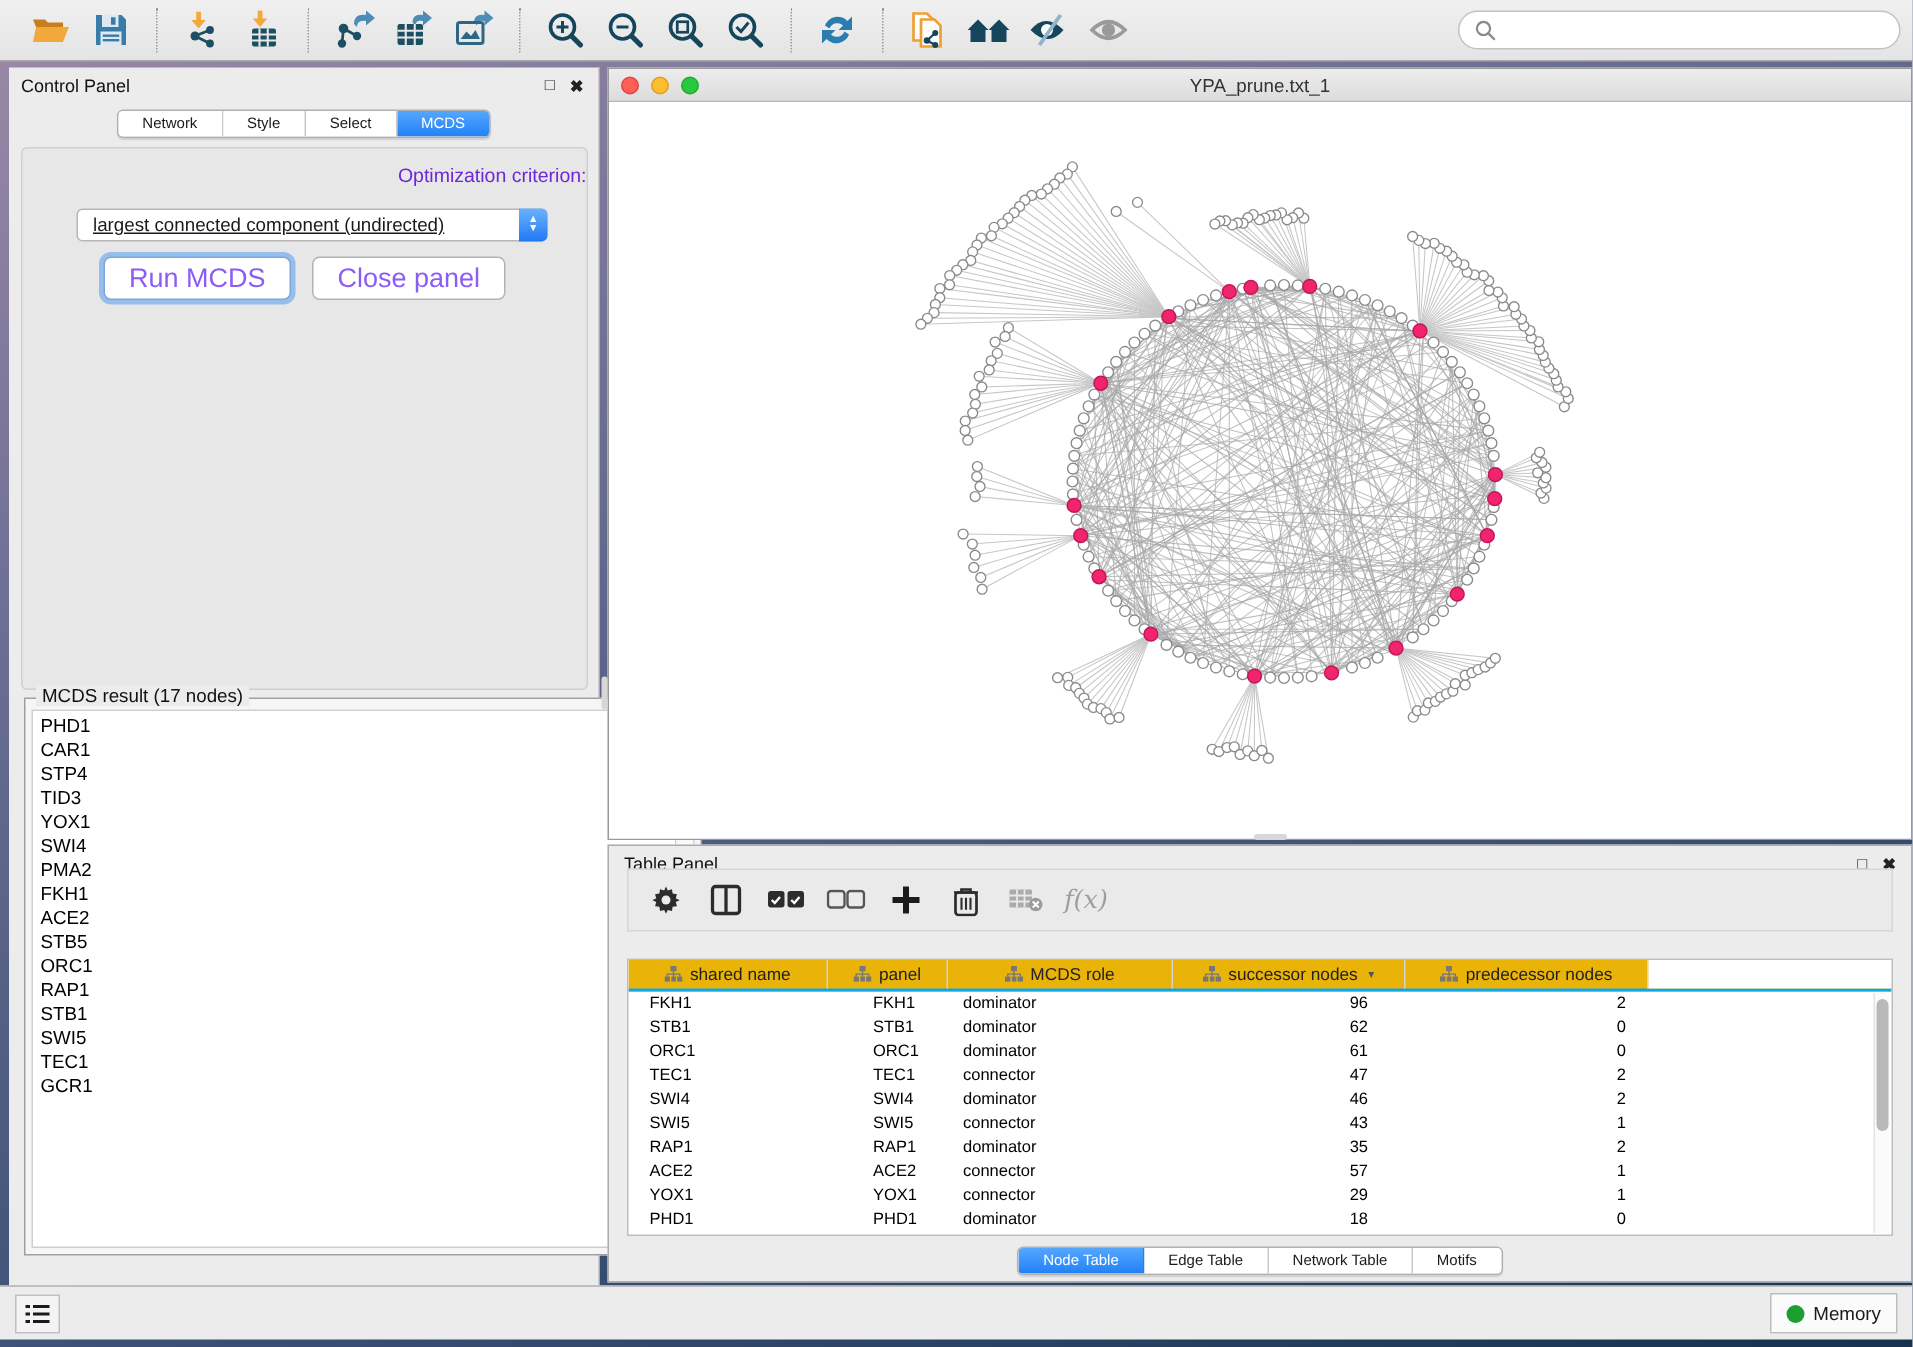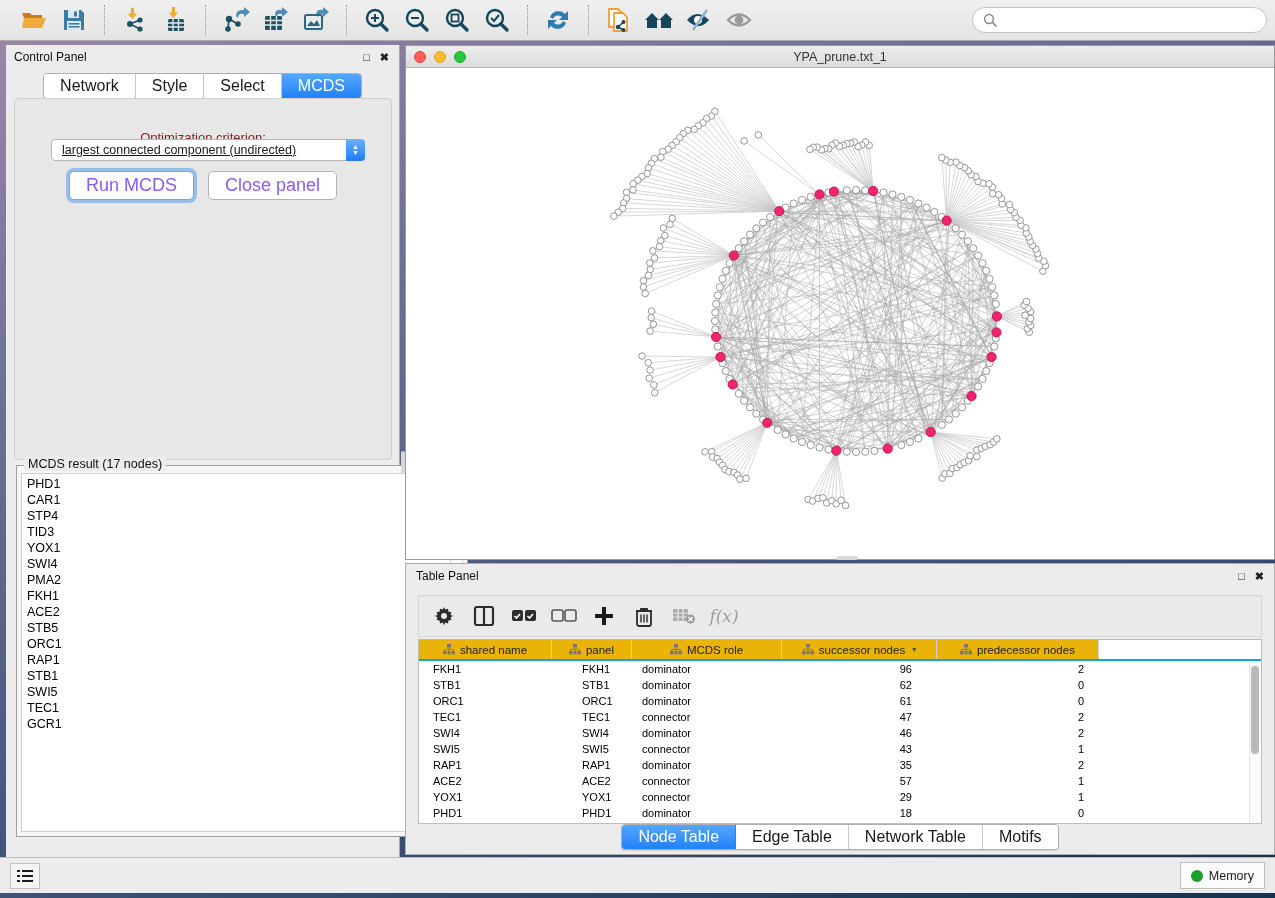--- a/index.html
+++ b/index.html
@@ -27,27 +27,27 @@
   .win-ctrls { display:flex; gap:10px; align-items:center; color:#222; font-weight:bold; }
   .win-ctrls span { font-size:11px; cursor:default; }
 
   
   .control-panel { position:absolute; left:6px; top:45px; width:394px; height:812px;
     background:#ececec; border-right:1px solid #a9a9a9; }
   .cp-titlebar { height:24px; display:flex; justify-content:space-between; align-items:center; padding:0 10px 0 8px; }
   .cp-tabs { display:flex; justify-content:center; margin-top:4px; }
   .seg { display:flex; border:1px solid #b0b0b0; border-radius:4px; overflow:hidden; background:#fff;
     box-shadow:0 1px 1px rgba(0,0,0,.12); }
-  .seg-item { padding:3px 16px; font-size:16px; background:#fff; border-right:1px solid #c9c9c9;
+  .seg-item { padding:3px 16px; font-size:10px; background:#fff; border-right:1px solid #c9c9c9;
     cursor:default; white-space:nowrap; }
   .seg-item:last-child { border-right:none; }
   .seg-item.active { background:linear-gradient(#55a7fd,#2181f8); color:#fff; border-right-color:#2181f8; }
   .cp-card { position:absolute; left:8px; top:53px; width:378px; height:362px;
     background:#e7e7e7; border:1px solid #cfcfcf; border-radius:4px; }
-  .opt-label { text-align:center; margin-top:31px; font-size:13px; color:#7f1d1d; }
+  .opt-label { text-align:right; margin-top:10px; font-size:13px; color:#6d28d9; }
   .dropdown { position:absolute; left:36px; top:40px; width:314px; height:22px;
     background:#fff; border:1px solid #b7b7b7; border-radius:4px;
     display:flex; align-items:center; }
   .dropdown .dd-text { flex:1; padding-left:10px; font-size:12.5px; white-space:nowrap;text-decoration:underline; }
   .dd-stepper { width:19px; height:22px; margin:-1px; border-radius:0 4px 4px 0;
     background:linear-gradient(#6cb1fe,#2079f4); display:flex; flex-direction:column;
     align-items:center; justify-content:center; color:#fff; }
   .dd-stepper i { font-style:normal; font-size:7px; line-height:6px; }
   .btn-row { position:absolute; left:0; top:72px; width:100%; display:flex; justify-content:center; gap:14px; }
   .mac-btn { background:#fff; border:1px solid #b3b3b3; border-radius:5px; padding:3px 16px;
@@ -83,21 +83,21 @@
   .light.red { background:#ff5f57; border:1px solid #e0443e; }
   .light.yellow { background:#febc2e; border:1px solid #dea123; }
   .light.green { background:#28c840; border:1px solid #1dad2b; }
   .net-title { position:absolute; left:0; right:0; text-align:center; font-size:12.5px; color:#333; }
   .net-canvas { position:absolute; left:0; top:22px; width:868px; height:491px; background:#fff; }
 
   
   .table-panel { position:absolute; left:405px; top:563px; width:870px; height:292px;
     background:#ececec; border:1px solid #adadad; }
   .tp-titlebar { height:24px; display:flex; justify-content:space-between; align-items:center; padding:0 10px; }
-  .tp-toolbar { position:absolute; left:12px; top:31px; right:12px; height:42px;
+  .tp-toolbar { position:absolute; left:12px; top:15px; right:12px; height:42px;
     background:#eaeaea; border:1px solid #d6d6d6; display:flex; align-items:center; gap:10px; padding:0 10px; }
   .tp-tool { width:30px; height:30px; display:flex; align-items:center; justify-content:center; }
   .fx { font-family:"DejaVu Serif", serif; font-style:italic; font-size:17px; color:#9e9e9e; }
   .tp-table { position:absolute; left:12px; top:75px; right:12px; bottom:30px; background:#fff;
     border:1px solid #bdbdbd; overflow:hidden; }
   .thead { display:flex; height:21px; border-bottom:2px solid #0ea5e9; background:#eab308; }
   .th { display:flex; align-items:center; justify-content:center; gap:5px; font-size:11.5px; color:#222;
     border-right:1px solid #d2d2d2; position:relative; }
   .th .sort { font-size:8px; color:#555; margin-left:2px; }
   .th-fill { flex:1; background:#fff; border-right:none; }

